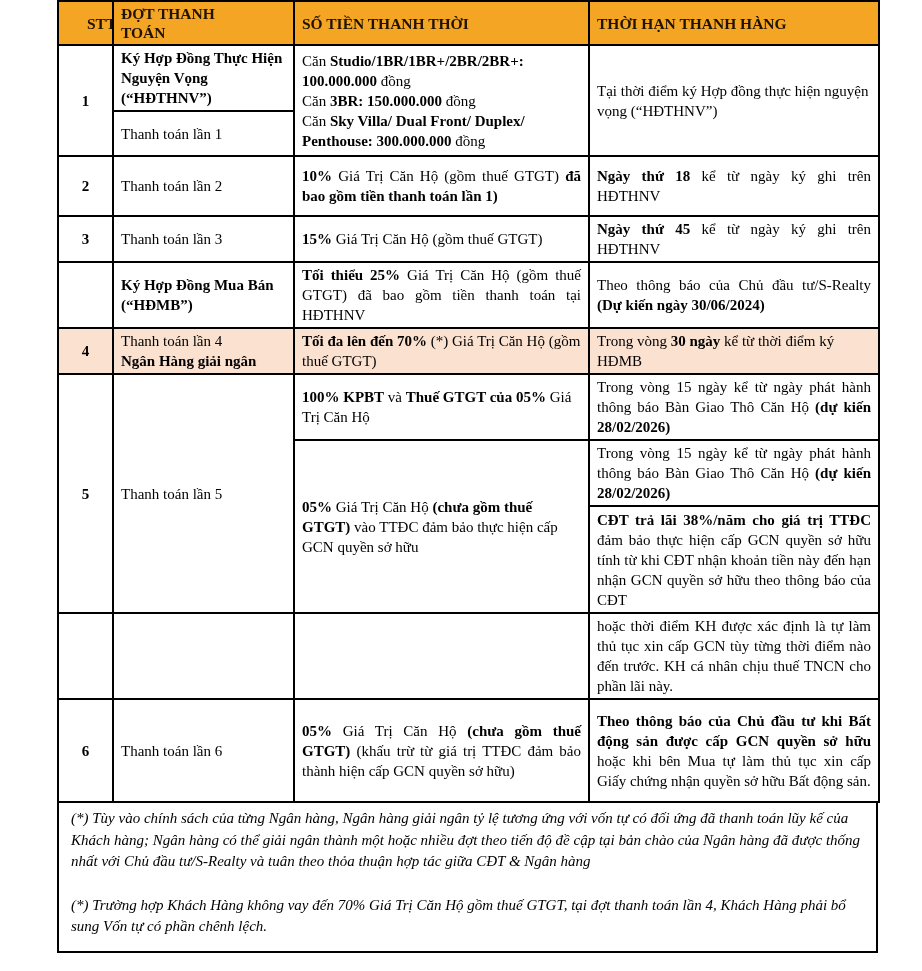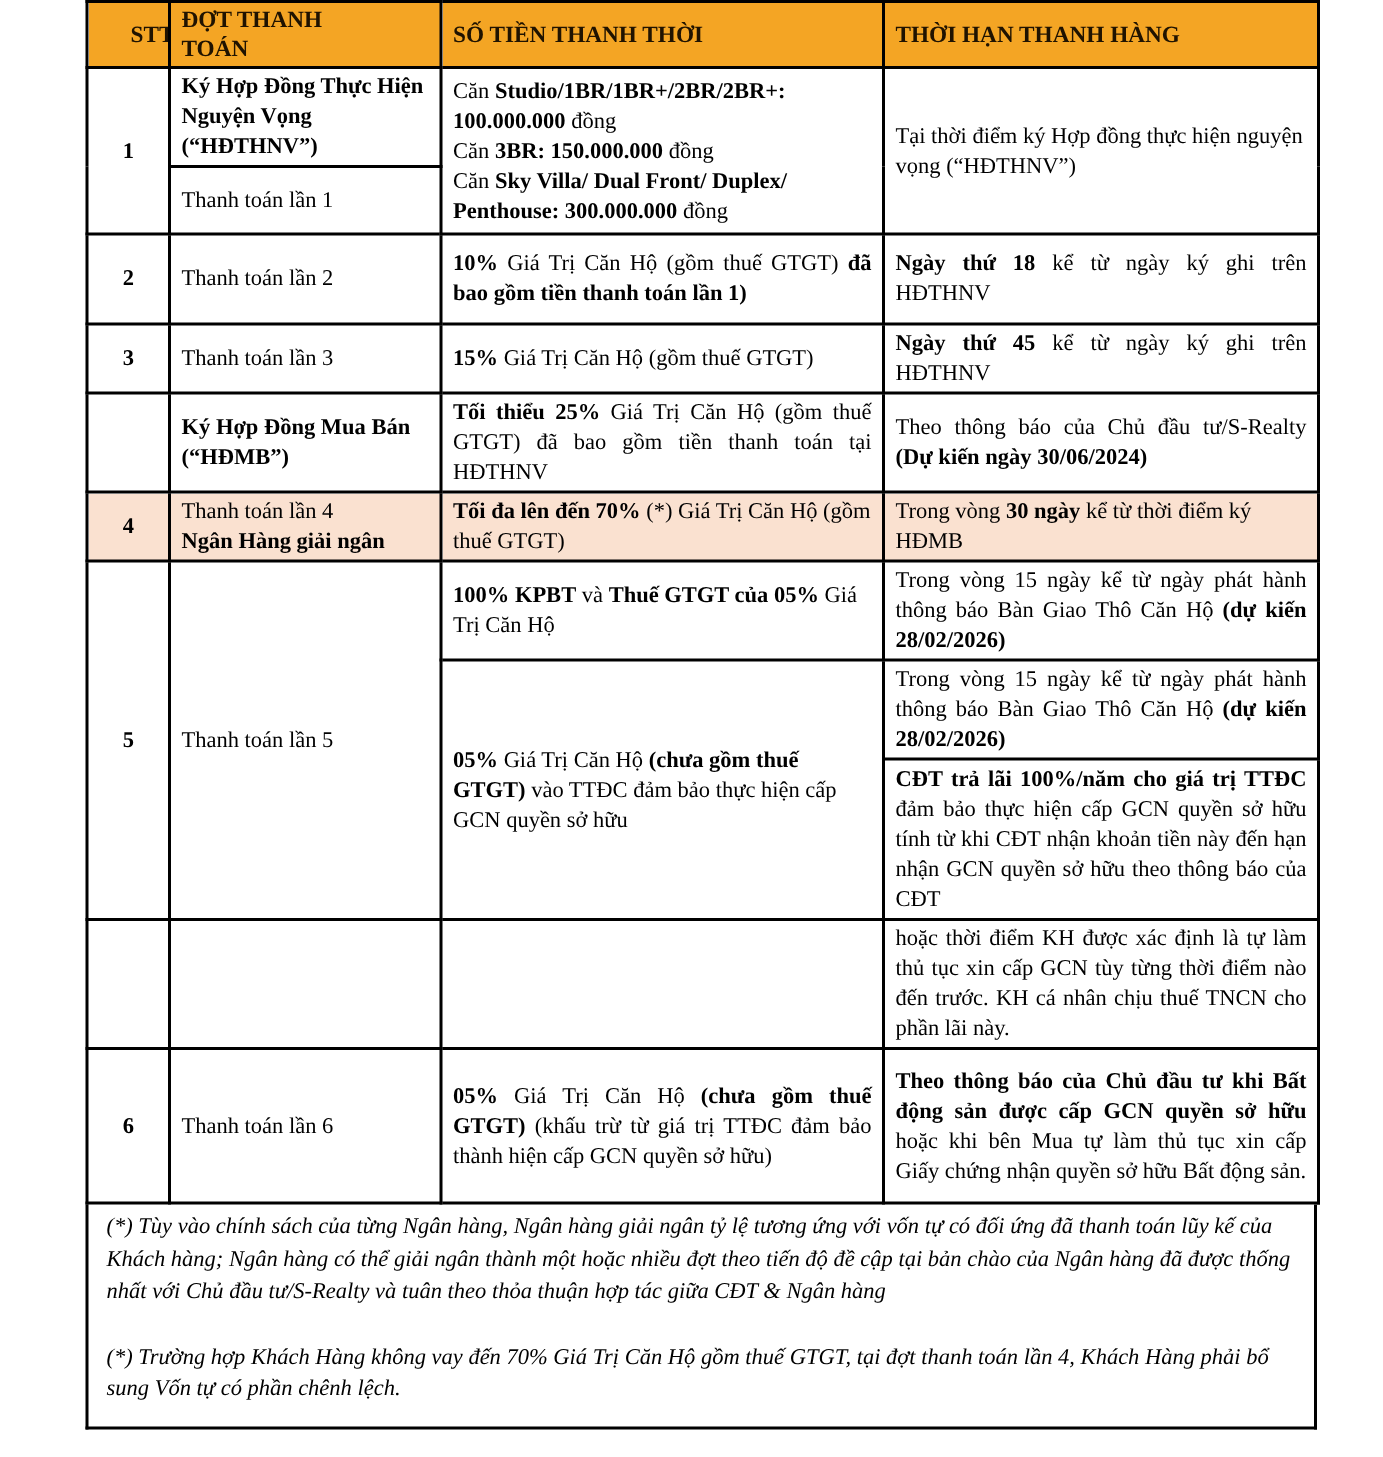--- a/index.html
+++ b/index.html
@@ -128,21 +128,21 @@
         <td class="stt" rowspan="3">5</td>
         <td rowspan="3"><span>Thanh toán lần 5</span></td>
         <td><b>100% KPBT</b><span> và </span><b>Thuế GTGT của 05%</b><span> Giá Trị Căn Hộ</span></td>
         <td class="just"><span>Trong vòng 15 ngày kể từ ngày phát hành thông báo Bàn Giao Thô Căn Hộ </span><b>(dự kiến 28/02/2026)</b></td>
       </tr>
       <tr class="h63">
         <td rowspan="2"><b>05%</b><span> Giá Trị Căn Hộ </span><b>(chưa gồm thuế GTGT)</b><span> vào TTĐC đảm bảo thực hiện cấp GCN quyền sở hữu</span></td>
         <td class="just"><span>Trong vòng 15 ngày kể từ ngày phát hành thông báo Bàn Giao Thô Căn Hộ </span><b>(dự kiến 28/02/2026)</b></td>
       </tr>
       <tr class="h107">
-        <td class="just"><b>CĐT trả lãi 100%/năm cho giá trị TTĐC</b><span> đảm bảo thực hiện cấp GCN quyền sở hữu tính từ khi CĐT nhận khoản tiền này đến hạn nhận GCN quyền sở hữu theo thông báo của CĐT</span></td>
+        <td class="just"><b>CĐT trả lãi 38%/năm cho giá trị TTĐC</b><span> đảm bảo thực hiện cấp GCN quyền sở hữu tính từ khi CĐT nhận khoản tiền này đến hạn nhận GCN quyền sở hữu theo thông báo của CĐT</span></td>
       </tr>
 
       <tr class="h83">
         <td></td>
         <td></td>
         <td></td>
         <td class="just"><span>hoặc thời điểm KH được xác định là tự làm thủ tục xin cấp GCN tùy từng thời điểm nào đến trước. KH cá nhân chịu thuế TNCN cho phần lãi này.</span></td>
       </tr>
 
       <tr class="h103">

